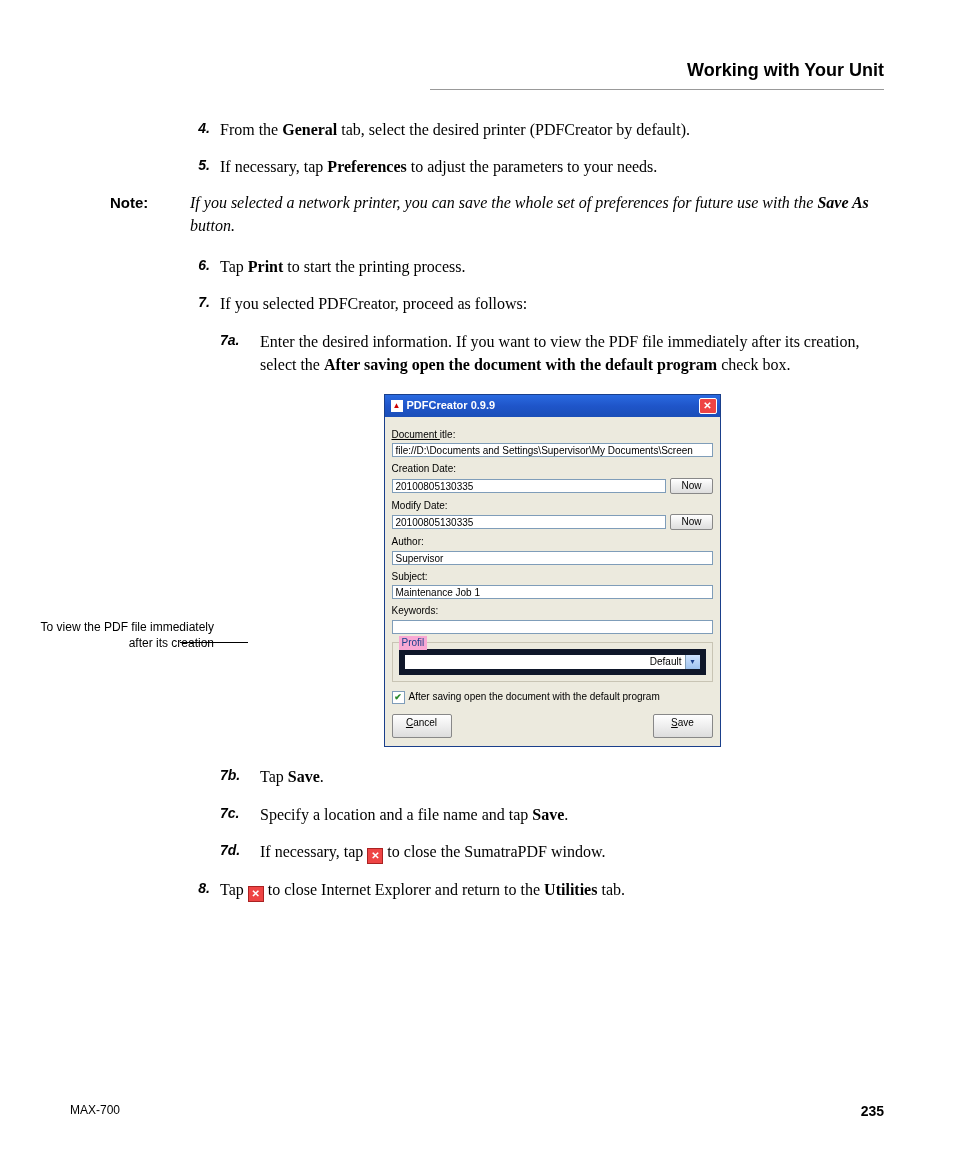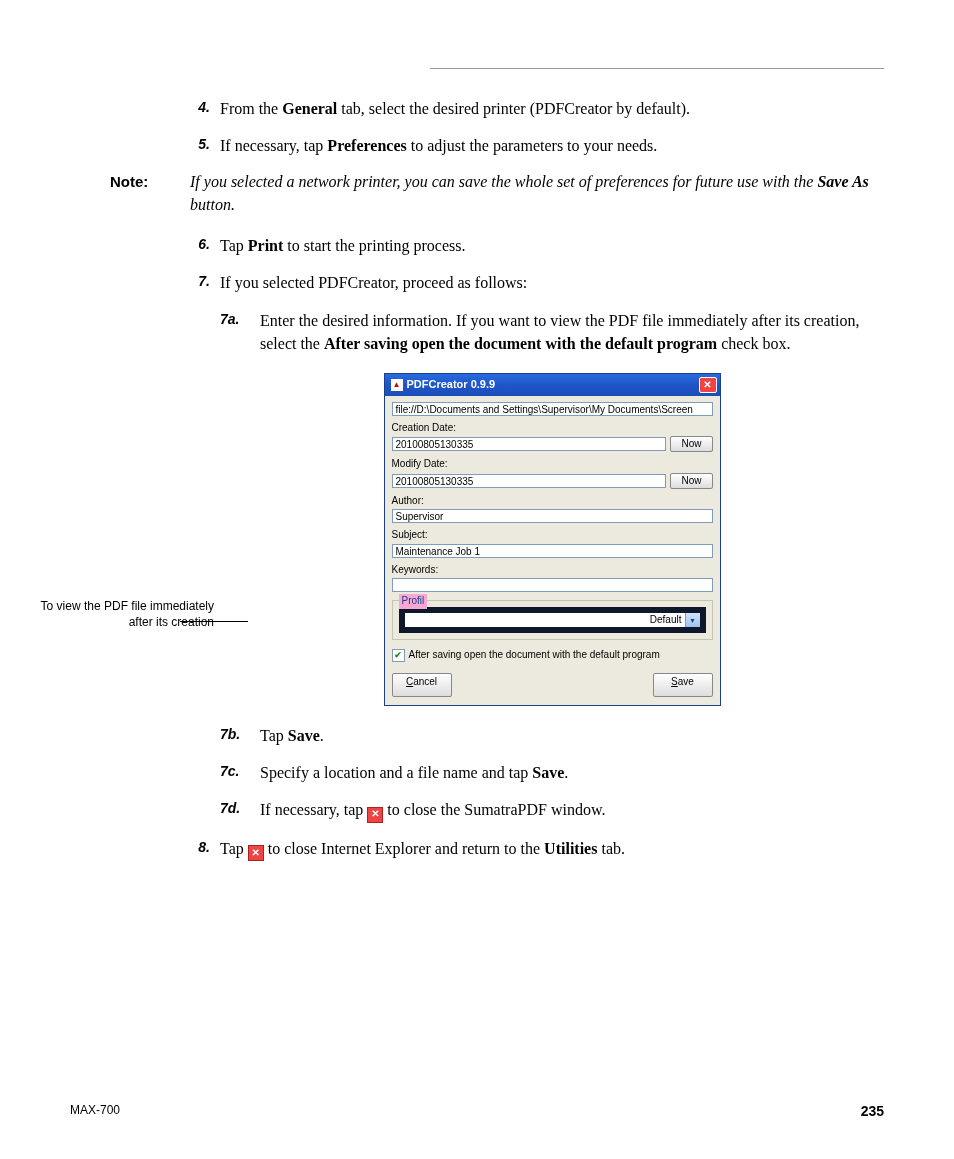--- a/index.html
+++ b/index.html
@@ -246,20 +246,21 @@
   }
   .footer-left { font-family: Verdana, Arial, sans-serif; font-size:12px; }
   .footer-right { font-weight:bold; font-family: Verdana, Arial, sans-serif; }
   .underline { text-decoration: underline; }
 </style>
 </head>
 <body>
 
 <div class="page">
   <div class="header">
+    <div class="header-title">Working with Your Unit</div>
   </div>
   <hr class="header-rule">
 
   <div class="content">
 
     <div class="step">
       <div class="step-num">4.</div>
       <div class="step-body">
         <span>From the </span><span class="bold">General</span><span> tab, select the desired printer (PDFCreator by default).</span>
       </div>
@@ -305,20 +306,21 @@
 
         <div class="dialog">
           <div class="titlebar">
             <div class="title-left">
               <span class="title-icon">▲</span>
               <span>PDFCreator 0.9.9</span>
             </div>
             <div class="close-btn">✕</div>
           </div>
           <div class="dialog-body">
+            <div class="fld-label"><span class="underline">Document </span>itle:</div>
 
             <div class="fld">file://D:\Documents and Settings\Supervisor\My Documents\Screen</div>
 
             <div class="fld-label">Creation Date:</div>
             <div class="fld-row">
               <div class="fld">20100805130335</div>
               <div class="btn">Now</div>
             </div>
 
             <div class="fld-label">Modify Date:</div>

